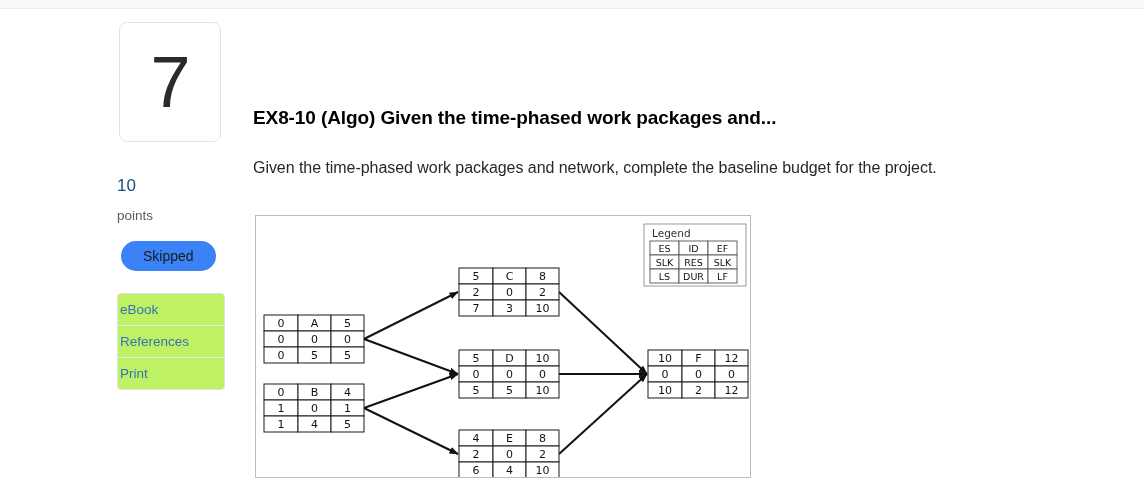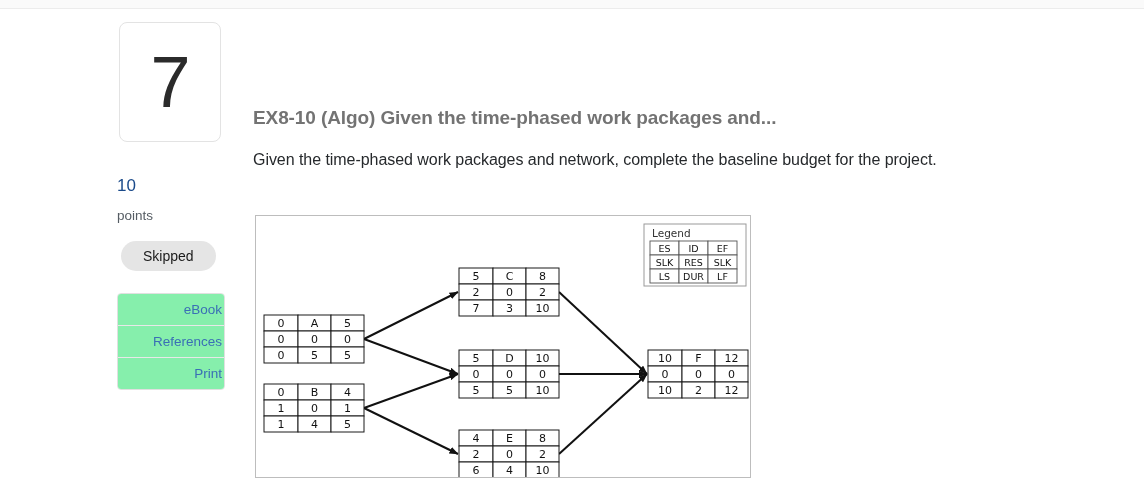--- a/index.html
+++ b/index.html
@@ -66,69 +66,69 @@
     font-size: 13.5px;
     color: #555c63;
     line-height: 1.3;
     margin-top: 11px;
   }
 
   #status-badge {
     margin-top: 17px;
     margin-left: 8px;
     display: inline-block;
-    background: #e5e5e5;
+    background: #3b82f6;
     color: #1a1a1a;
     font-size: 14px;
     padding: 8px 22px;
     border-radius: 20px;
     line-height: 1;
   }
 
   #resource-buttons {
     margin-top: 22px;
     margin-left: 4px;
     width: 108px;
     border: 1px solid #e0e0e0;
     border-radius: 4px;
     background: #fff;
     overflow: hidden;
     box-sizing: border-box;
   }
   #resource-buttons .rbtn {
     display: block;
     width: 100%;
-    text-align: right;
+    text-align: left;
     font-size: 13.5px;
     color: #3a6fb5;
     padding: 8px 2px;
     border-bottom: 1px solid #e8e8e8;
     box-sizing: border-box;
     cursor: pointer;
-    background: #86efac;
+    background: #bef264;
   }
   #resource-buttons .rbtn:last-child { border-bottom: none; }
 
   
   #main-col {
     position: absolute;
     left: 253px; top: 22px;
     width: 870px;
   }
   #question-title {
     font-size: 19px;
     font-weight: bold;
-    color: #737373;
+    color: #000000;
     margin-top: 85px;
     letter-spacing: -0.1px;
   }
   #question-prompt {
     font-size: 16px;
     color: #26292c;
-    margin-top: 22px;
+    margin-top: 30px;
     letter-spacing: -0.05px;
   }
 
   
   #diagram-frame {
     position: absolute;
     left: 255px; top: 215px;
     width: 496px; height: 263px;
     border: 1px solid #bdbdbd;
     background: #fff;

